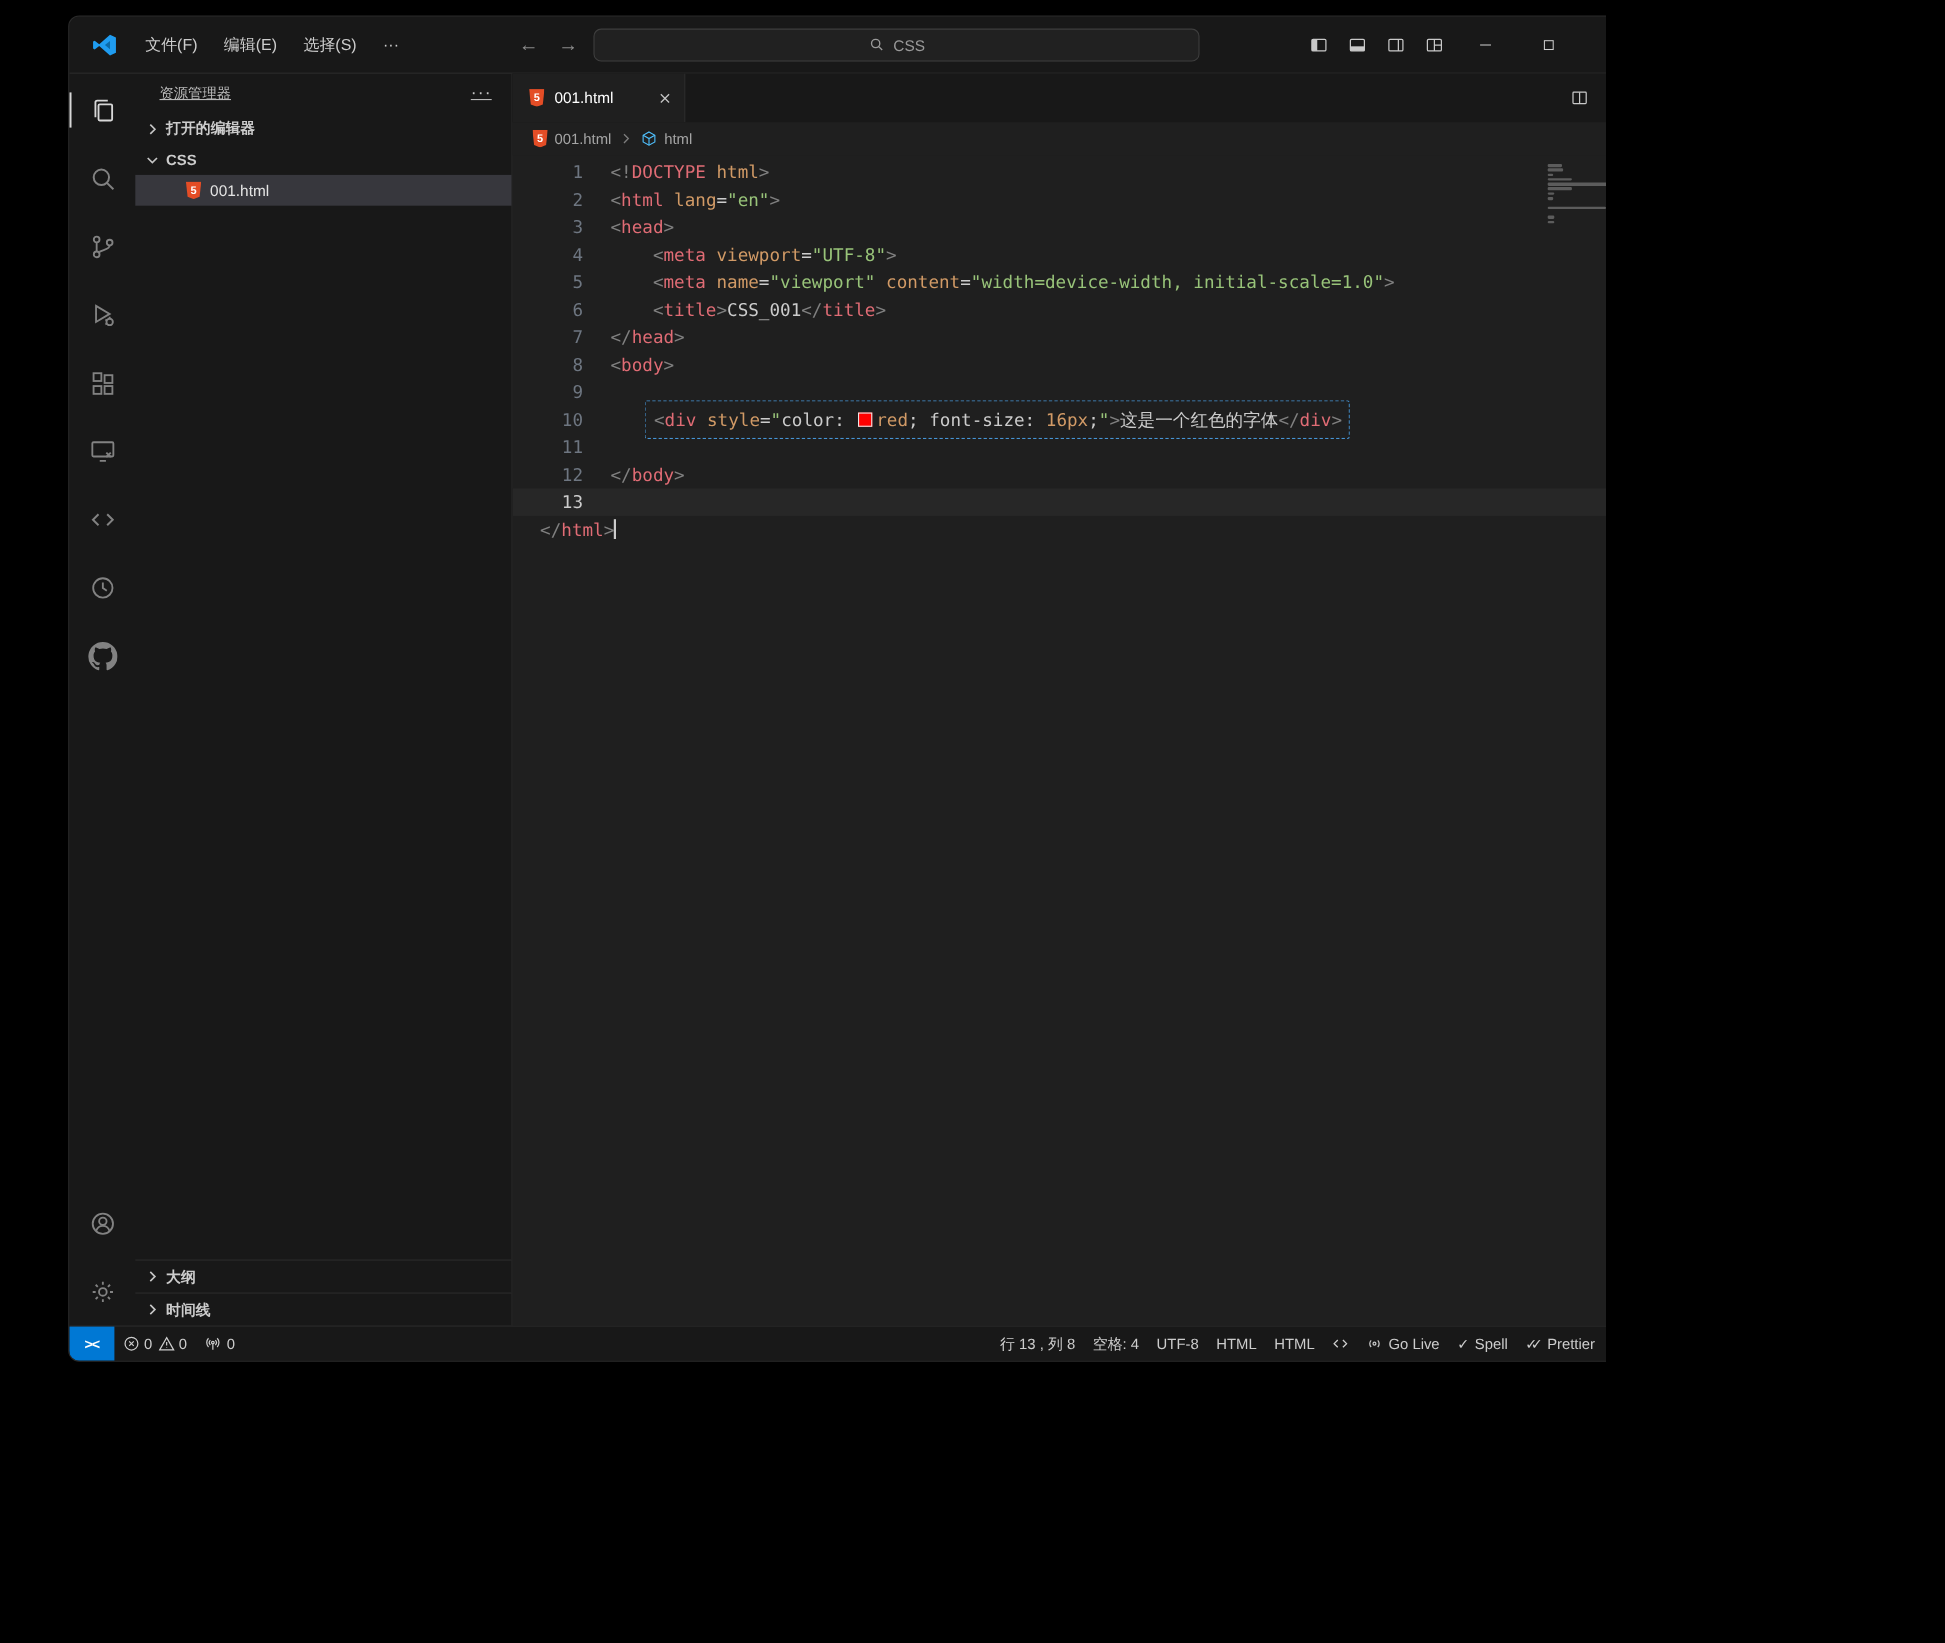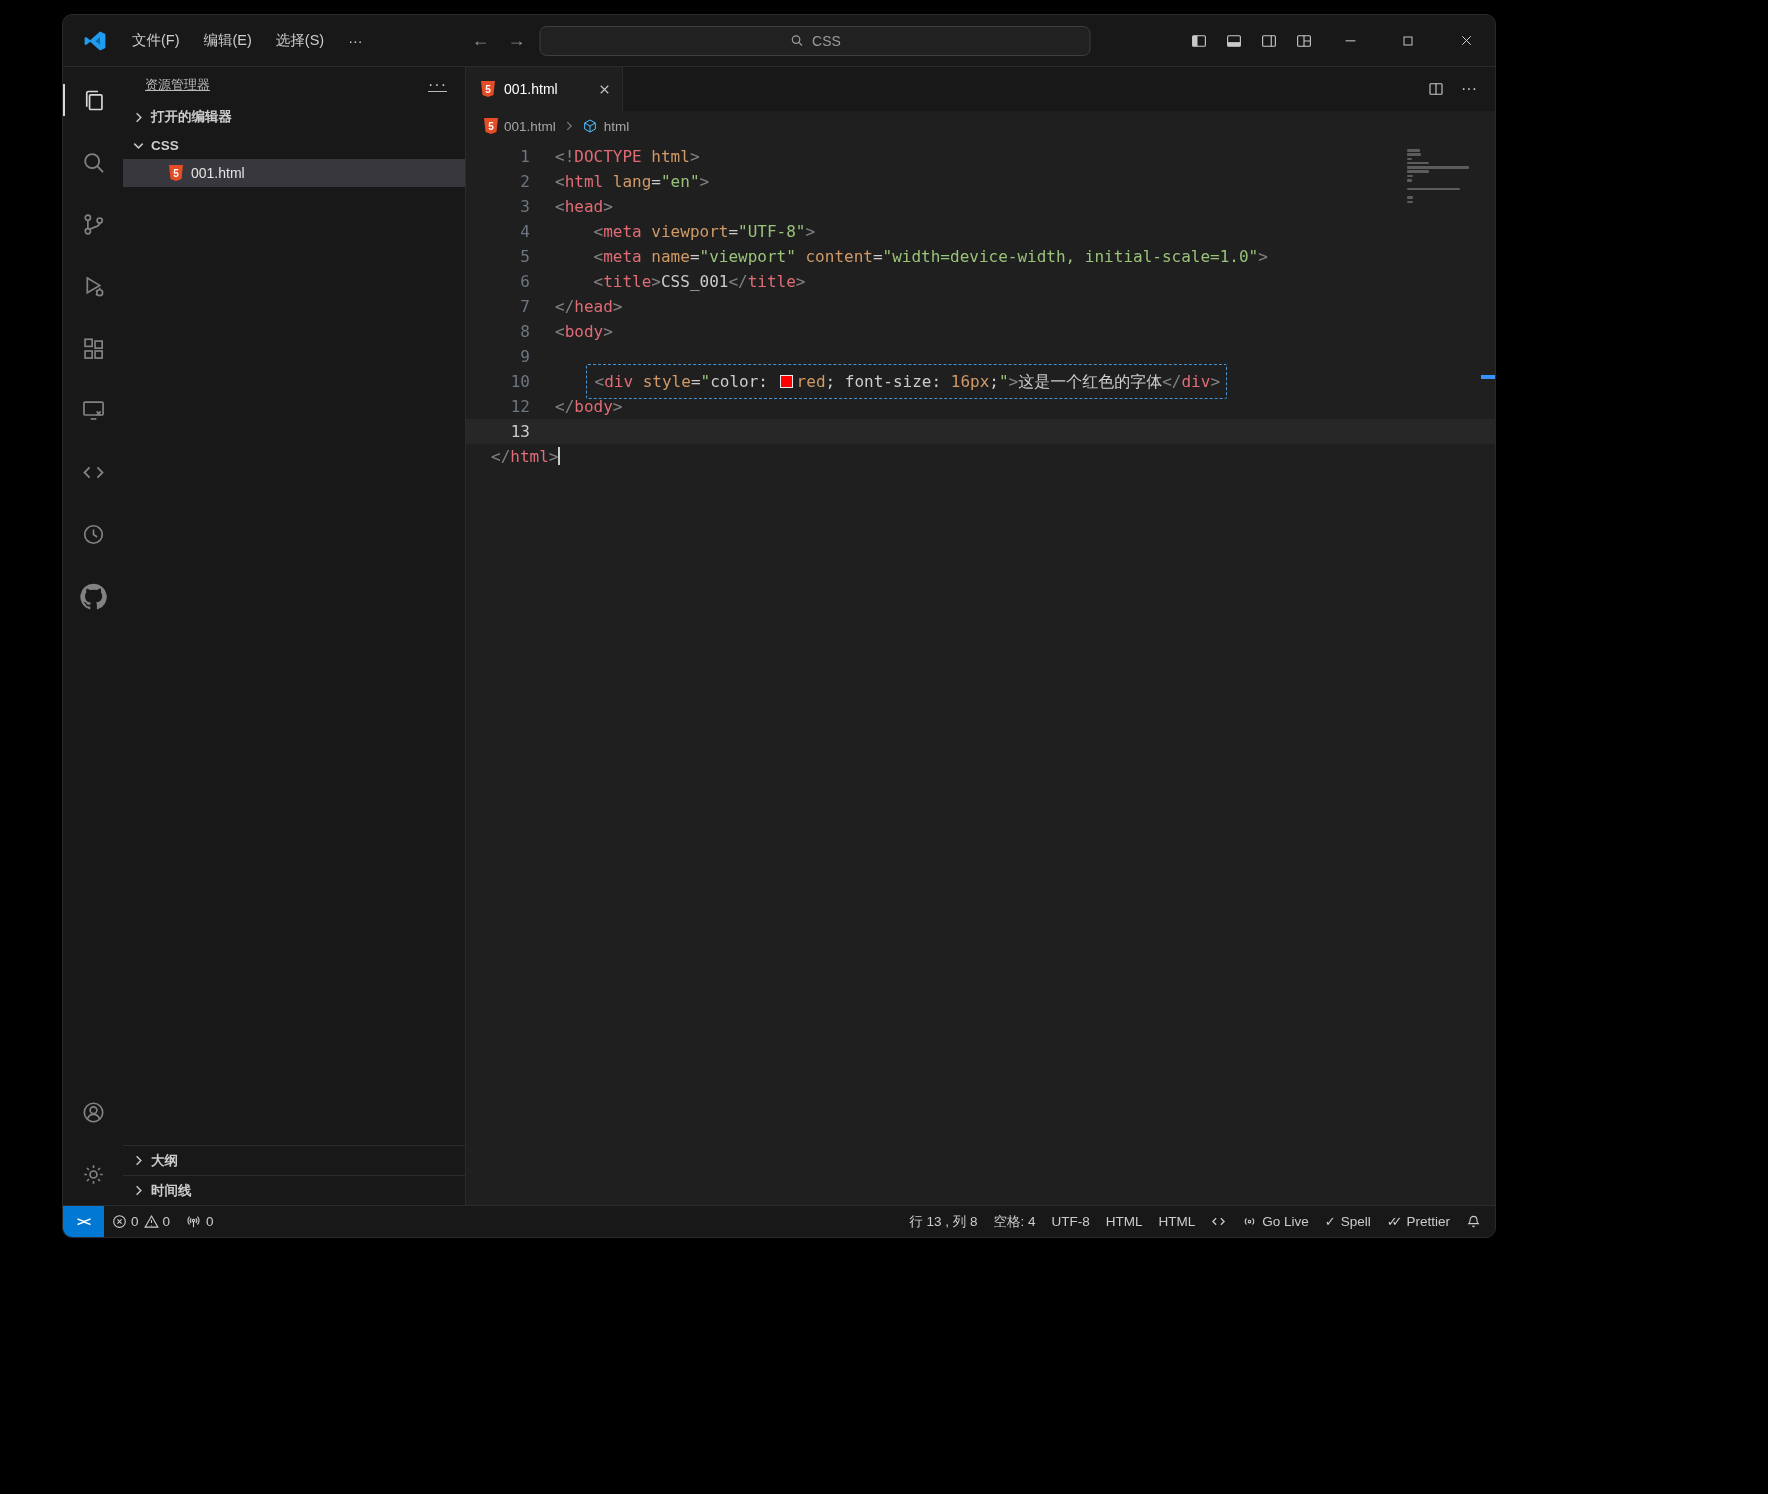--- a/index.html
+++ b/index.html
@@ -1,18 +1,18 @@
 <!DOCTYPE html>
 <html><head>
 <meta charset="utf-8">
 <style>
   * { box-sizing: border-box; margin: 0; padding: 0; }
   html,body { background:#000; }
   body { font-family:"Liberation Sans","DejaVu Sans",sans-serif; }
-  .stage { position:relative; width:1768px; height:1494px; background:#000; overflow:hidden; }
+  .stage { position:relative; width:1460px; height:1494px; background:#000; overflow:hidden; }
   .window { position:absolute; left:62px; top:14px; width:1434px; height:1224px;
             background:#1f1f1f; border-radius:10px; overflow:hidden; display:flex; flex-direction:column;
             border:1px solid #2a2a2a; }
 
   
   .titlebar { height:52px; flex:none; background:#181818; border-bottom:1px solid #2b2b2b;
               display:flex; align-items:center; position:relative; color:#cccccc; }
   .tb-left { display:flex; align-items:center; gap:2px; padding-left:20px; z-index:2; }
   .vscode-logo { width:24px; height:24px; margin-right:12px; display:flex; }
   .menu-item { font-size:14.5px; padding:5px 11px; border-radius:5px; color:#cccccc; cursor:default; }
@@ -346,20 +346,21 @@
               <div class="code-line"><span class="ln">1</span><span class="lc"><span class="tk-p">&lt;!</span><span class="tk-tag">DOCTYPE</span><span class="tk-w"> </span><span class="tk-attr">html</span><span class="tk-p">&gt;</span></span></div>
               <div class="code-line"><span class="ln">2</span><span class="lc"><span class="tk-p">&lt;</span><span class="tk-tag">html</span><span class="tk-w"> </span><span class="tk-attr">lang</span><span class="tk-w">=</span><span class="tk-str">"en"</span><span class="tk-p">&gt;</span></span></div>
               <div class="code-line"><span class="ln">3</span><span class="lc"><span class="tk-p">&lt;</span><span class="tk-tag">head</span><span class="tk-p">&gt;</span></span></div>
               <div class="code-line"><span class="ln">4</span><span class="lc"><span class="tk-w">    </span><span class="tk-p">&lt;</span><span class="tk-tag">meta</span><span class="tk-w"> </span><span class="tk-attr">viewport</span><span class="tk-w">=</span><span class="tk-str">"UTF-8"</span><span class="tk-p">&gt;</span></span></div>
               <div class="code-line"><span class="ln">5</span><span class="lc"><span class="tk-w">    </span><span class="tk-p">&lt;</span><span class="tk-tag">meta</span><span class="tk-w"> </span><span class="tk-attr">name</span><span class="tk-w">=</span><span class="tk-str">"viewport"</span><span class="tk-w"> </span><span class="tk-attr">content</span><span class="tk-w">=</span><span class="tk-str">"width=device-width, initial-scale=1.0"</span><span class="tk-p">&gt;</span></span></div>
               <div class="code-line"><span class="ln">6</span><span class="lc"><span class="tk-w">    </span><span class="tk-p">&lt;</span><span class="tk-tag">title</span><span class="tk-p">&gt;</span><span class="tk-w">CSS_001</span><span class="tk-p">&lt;/</span><span class="tk-tag">title</span><span class="tk-p">&gt;</span></span></div>
               <div class="code-line"><span class="ln">7</span><span class="lc"><span class="tk-p">&lt;/</span><span class="tk-tag">head</span><span class="tk-p">&gt;</span></span></div>
               <div class="code-line"><span class="ln">8</span><span class="lc"><span class="tk-p">&lt;</span><span class="tk-tag">body</span><span class="tk-p">&gt;</span></span></div>
               <div class="code-line"><span class="ln">9</span><span class="lc"></span></div>
               <div class="code-line"><span class="ln">10</span><span class="lc"><span class="tk-w">    </span><span class="code-box"><span class="tk-p">&lt;</span><span class="tk-tag">div</span><span class="tk-w"> </span><span class="tk-attr">style</span><span class="tk-w">=</span><span class="tk-str">"</span><span class="tk-w">color: </span><span class="swatch" style="background: rgb(255, 0, 0);"></span><span class="tk-attr">red</span><span class="tk-w">; </span><span class="tk-w">font-size: </span><span class="tk-attr">16px</span><span class="tk-w">;</span><span class="tk-str">"</span><span class="tk-p">&gt;</span><span class="tk-w">这是一个红色的字体</span><span class="tk-p">&lt;/</span><span class="tk-tag">div</span><span class="tk-p">&gt;</span></span></span></div>
+              <div class="code-line"><span class="ln">11</span><span class="lc"></span></div>
               <div class="code-line"><span class="ln">12</span><span class="lc"><span class="tk-p">&lt;/</span><span class="tk-tag">body</span><span class="tk-p">&gt;</span></span></div>
               <div class="code-line active"><span class="ln">13</span><span class="lc"><span class="tk-p">&lt;/</span><span class="tk-tag">html</span><span class="tk-p">&gt;</span><span class="cursor"></span></span></div>
             </div>
           <div class="minimap">
             <div>
                 <div class="mm-line" style="width: 12.75px;"></div>
                 <div class="mm-line" style="width: 13.6px;"></div>
                 <div class="mm-line" style="width: 5.1px;"></div>
                 <div class="mm-line" style="width: 22.1px;"></div>
                 <div class="mm-line" style="width: 62px;"></div>

